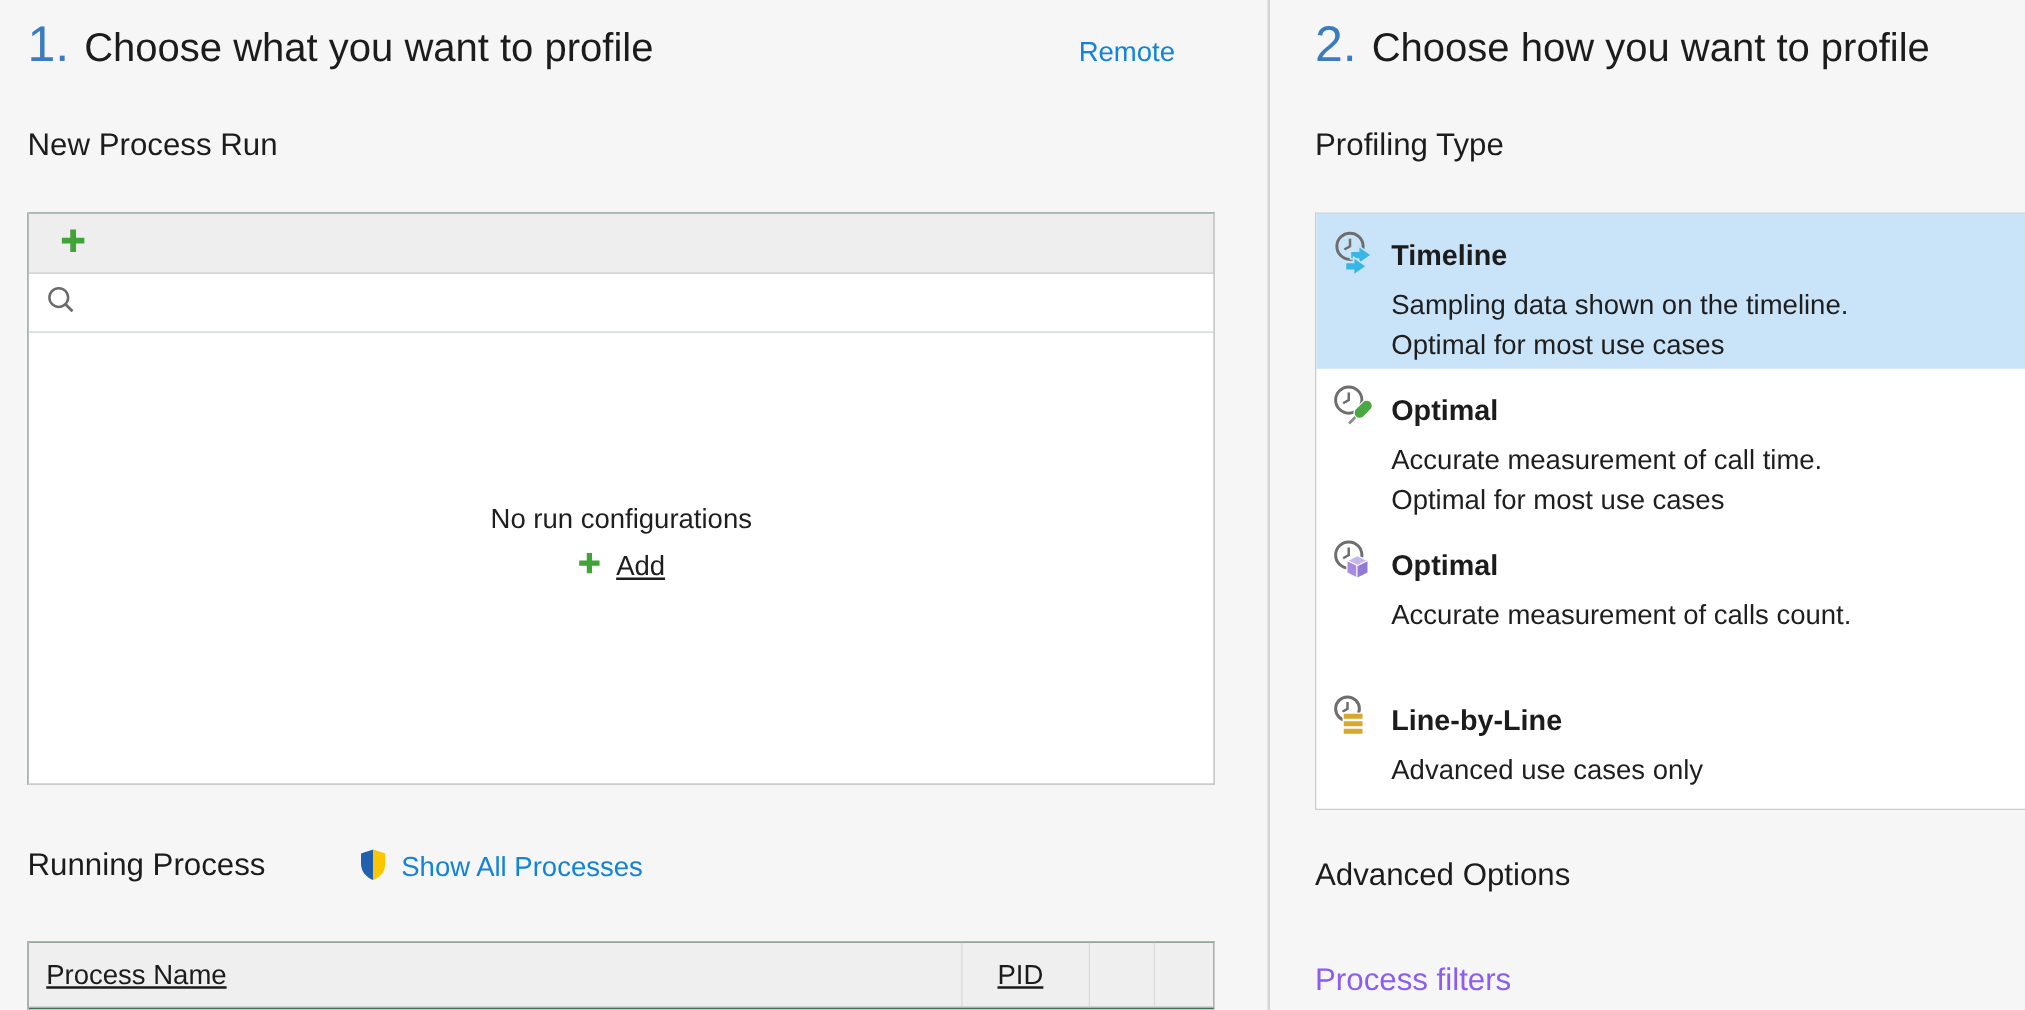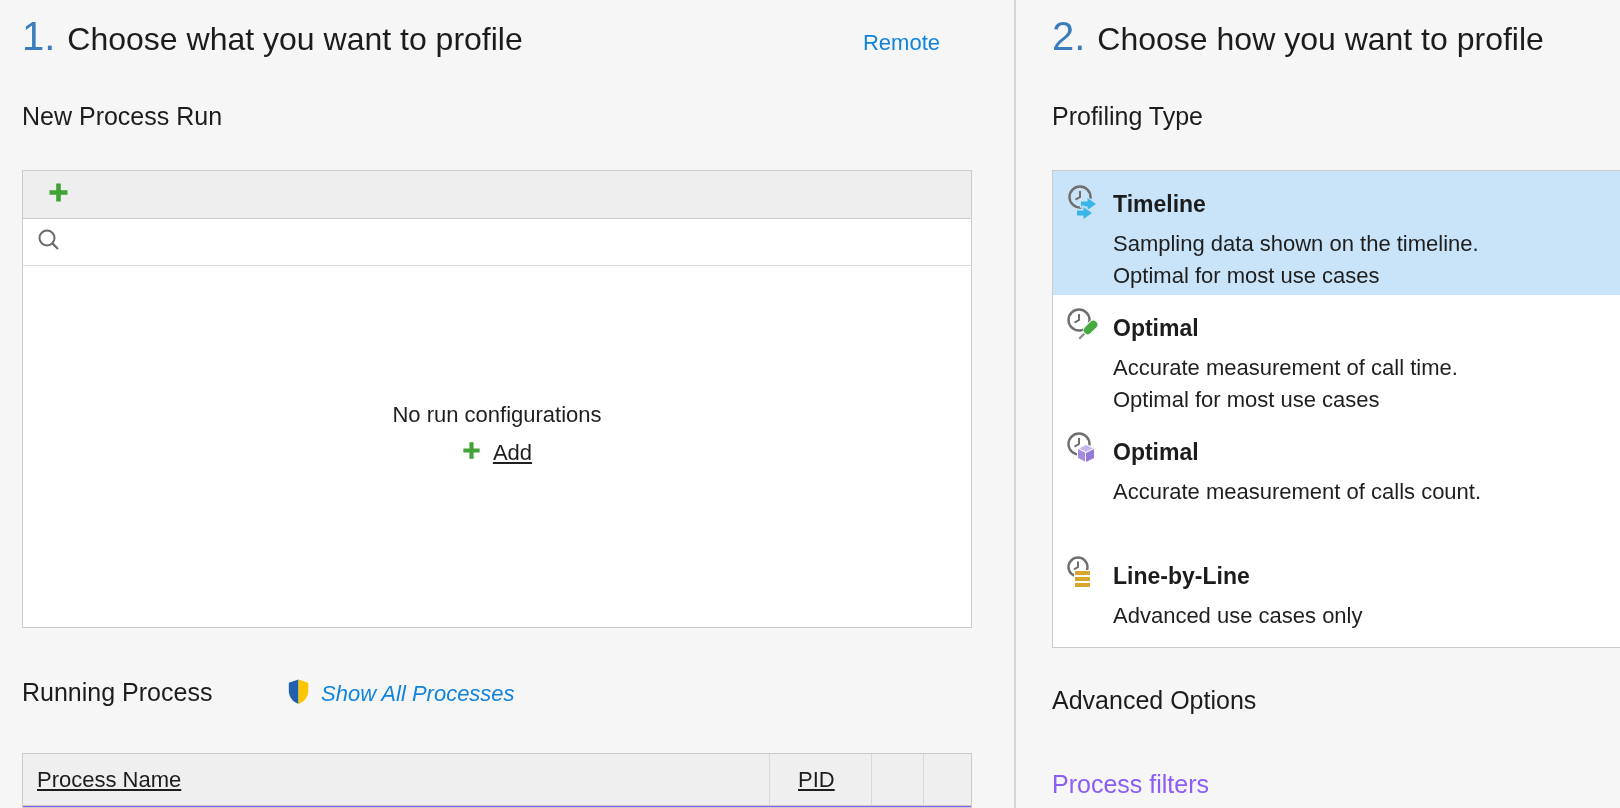--- a/index.html
+++ b/index.html
@@ -6,39 +6,39 @@
   html,body { background:#ffffff; }
   body { font-family:"Liberation Sans", sans-serif; color:#1e1e1e; }
   .canvas { position:relative; width:1620px; height:808px; background:#f6f6f6; overflow:hidden; }
 
   
   .section-heading { position:absolute; font-size:25px; color:#1c1c1c; white-space:nowrap; }
   .step-header { position:absolute; display:flex; align-items:baseline; white-space:nowrap; }
   .step-num  { font-size:40px; color:#3a7cbe; margin-right:12px; }
   .step-text { font-size:32px; font-weight:300; color:#1c1c1c; }
   .link { color:#1283da; font-size:22px; cursor:pointer; white-space:nowrap; }
-  .box { background:#8b5cf6; border:1px solid #cbcbcb; }
+  .box { background:#14532d; border:1px solid #cbcbcb; }
 
   
   .left-panel { position:absolute; left:0; top:0; width:1014px; height:808px; }
   .panel-divider { position:absolute; left:1014px; top:0; width:2px; height:808px; background:#d5d5d5; }
 
   .lp-header { left:22px; top:14px; width:918px; justify-content:space-between; }
   .lp-title-group { display:flex; align-items:baseline; }
 
   .run-box { position:absolute; left:22px; top:170px; width:950px; height:458px; display:flex; flex-direction:column; }
   .toolbar { height:48px; background:#eeeeee; border-bottom:1px solid #cbcbcb; display:flex; align-items:center; padding-left:18px; flex:none; }
   .icon-btn { display:flex; align-items:center; justify-content:center; width:34px; height:34px; cursor:pointer; }
   .search-row { height:47px; border-bottom:1px solid #dcdcdc; display:flex; align-items:center; padding-left:13px; flex:none; background:#fff; cursor:text; }
   .empty-area { flex:1; display:flex; flex-direction:column; align-items:center; justify-content:center; padding-bottom:26px; background:#fff; }
   .empty-text { font-size:22px; color:#1e1e1e; margin-bottom:12px; }
   .add-row { display:flex; align-items:center; gap:12px; font-size:22px; color:#1e1e1e; cursor:pointer;text-decoration:underline; }
 
   .rp-heading { left:22px; top:678px; }
-  .show-all { position:absolute; left:285px; top:677px; display:flex; align-items:center; gap:9px;font-style:italic; }
+  .show-all { position:absolute; left:285px; top:677px; display:flex; align-items:center; gap:9px; }
 
   .proc-table { position:absolute; left:22px; top:753px; width:950px; height:55px; overflow:hidden; }
   .thead { height:52px; background:#efefef; border-bottom:1px solid #cbcbcb; display:flex; align-items:stretch; font-size:22px; color:#1c1c1c; }
   .th { display:flex; align-items:center;text-decoration:underline; }
   .th-name { flex:1; padding-left:14px; }
   .th-pid  { width:102px; border-left:1px solid #d9d9d9; padding-left:28px; }
   .th-e1   { width:52px;  border-left:1px solid #d9d9d9; }
   .th-e2   { width:48px;  border-left:1px solid #d9d9d9; }
 
   

